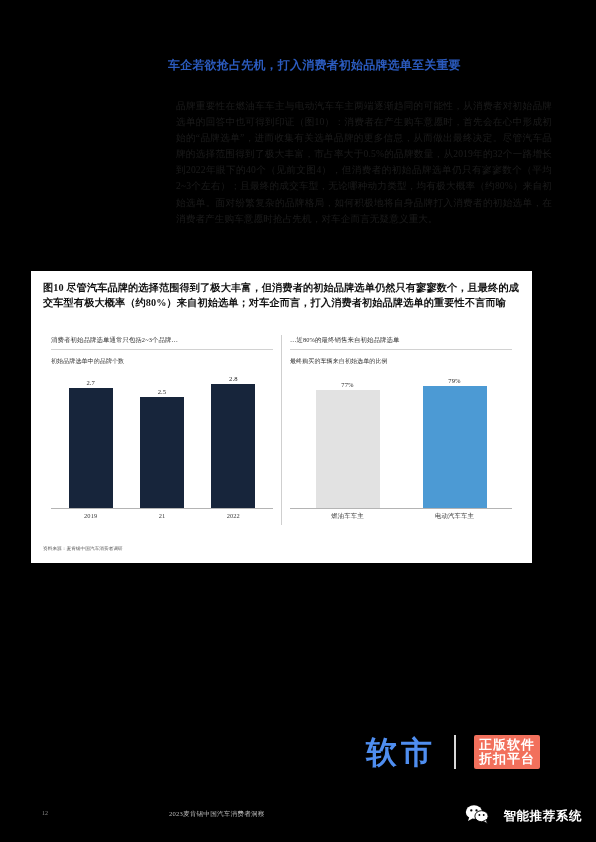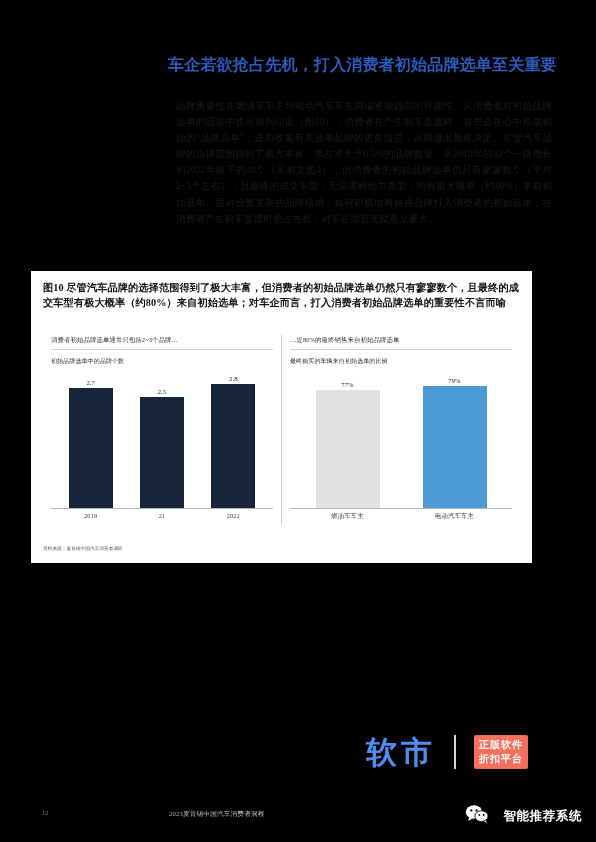--- a/index.html
+++ b/index.html
@@ -16,21 +16,21 @@
   }
 
   
   .article-heading {
     position: absolute;
     left: 168px;
     top: 58px;
     width: 400px;
     font-family: "Liberation Serif", "DejaVu Serif", serif;
     font-weight: bold;
-    font-size: 16px;
+    font-size: 12px;
     line-height: 14px;
     color: #2b5bbf;
     letter-spacing: 0.2px;
   }
 
   
   .article-body {
     position: absolute;
     left: 168px;
     top: 90px;
@@ -176,21 +176,21 @@
     width: 2px;
     height: 34px;
     background: #ffffff;
     opacity: .85;
   }
   .wm-badge {
     background: #f2705c;
     color: #ffffff;
     font-family: "Liberation Sans", "DejaVu Sans", sans-serif;
     font-weight: bold;
-    font-size: 10px;
+    font-size: 13px;
     line-height: 14px;
     padding: 3px 5px;
     text-align: center;
     letter-spacing: 1px;
     border-radius: 2px;
   }
 
   
   .footer-page {
     position: absolute;

